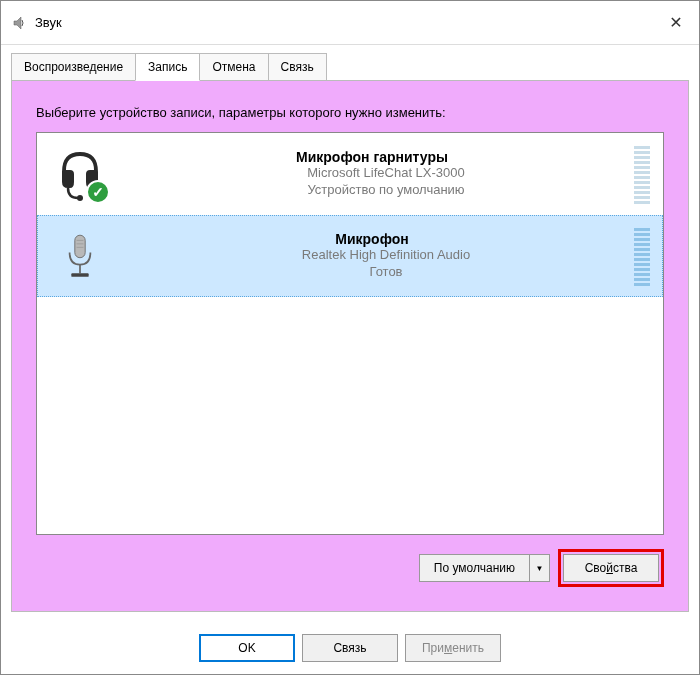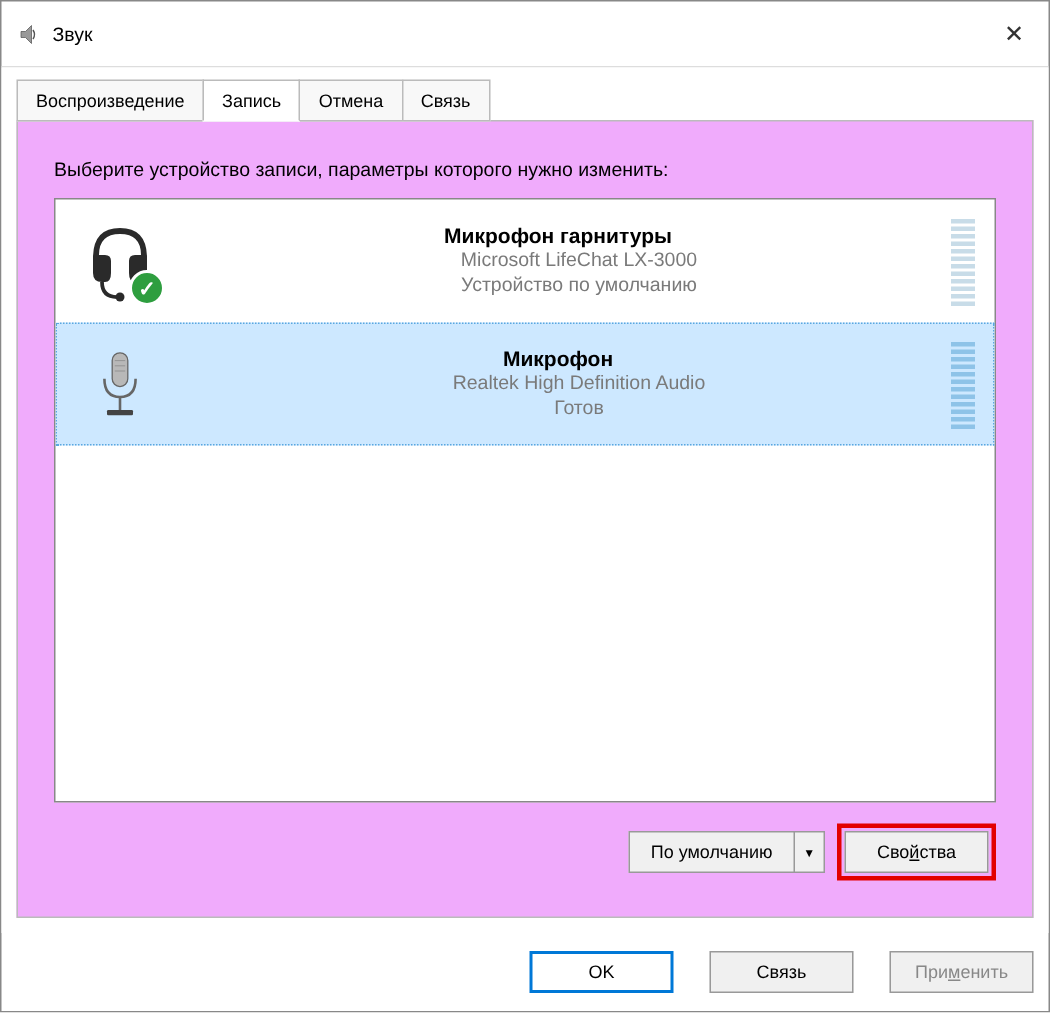--- a/index.html
+++ b/index.html
@@ -43,21 +43,21 @@
     .btn { min-width: 96px; height: 28px; border: 1px solid #999; background: #f0f0f0; font-size: 12px; padding: 0 14px; cursor: pointer; display: flex; align-items: center; justify-content: center; }
     .btn:disabled { color: #888; cursor: default; }
     .btn .u { text-decoration: underline; }
     
     .split-btn { display: flex; height: 28px; }
     .split-btn .main { border: 1px solid #999; background: #f0f0f0; padding: 0 14px; font-size: 12px; display: flex; align-items: center; cursor: pointer; }
     .split-btn .arrow { border: 1px solid #999; border-left: none; background: #f0f0f0; width: 20px; display: flex; align-items: center; justify-content: center; cursor: pointer; font-size: 8px; }
     
     .highlight-red { border: 3px solid #e30000; padding: 2px; }
     
-    .dialog-buttons { display: flex; justify-content: flex-end; gap: 24px; padding: 12px 10px; border-top: none; }
+    .dialog-buttons { display: flex; justify-content: center; gap: 7px; padding: 12px 10px; border-top: none; }
     .btn.primary { border: 2px solid #0078d7; background: #fff; }
   </style>
 </head>
 <body>
 
 <div class="window">
 
   <div class="titlebar">
     <span class="titlebar-icon">
       <svg viewBox="0 0 16 16" width="16" height="16">

